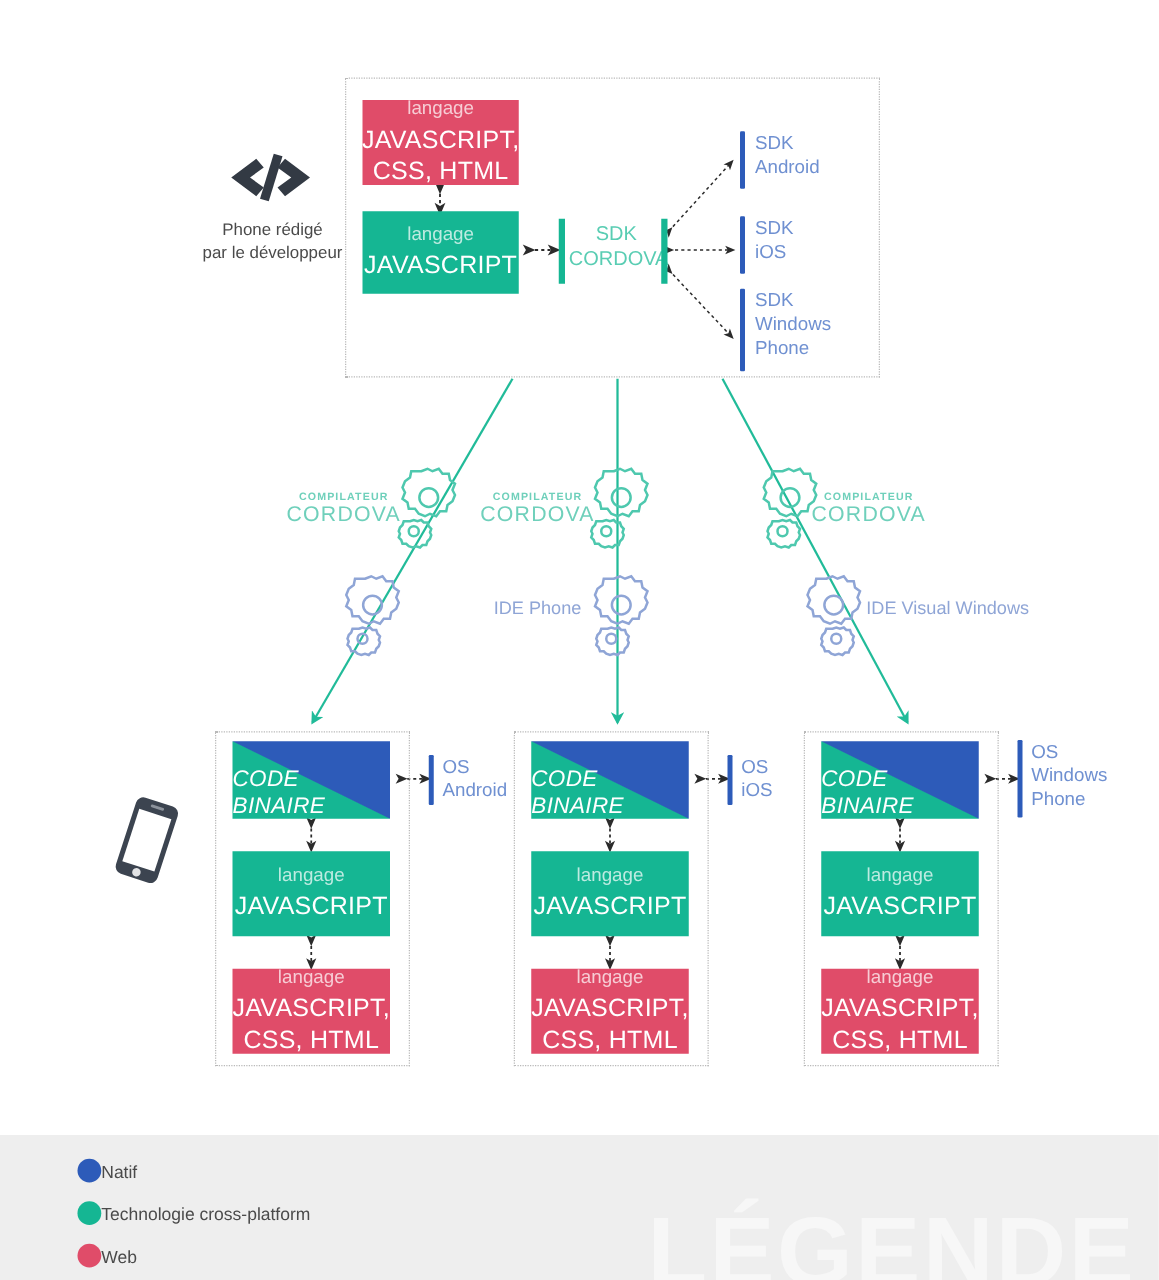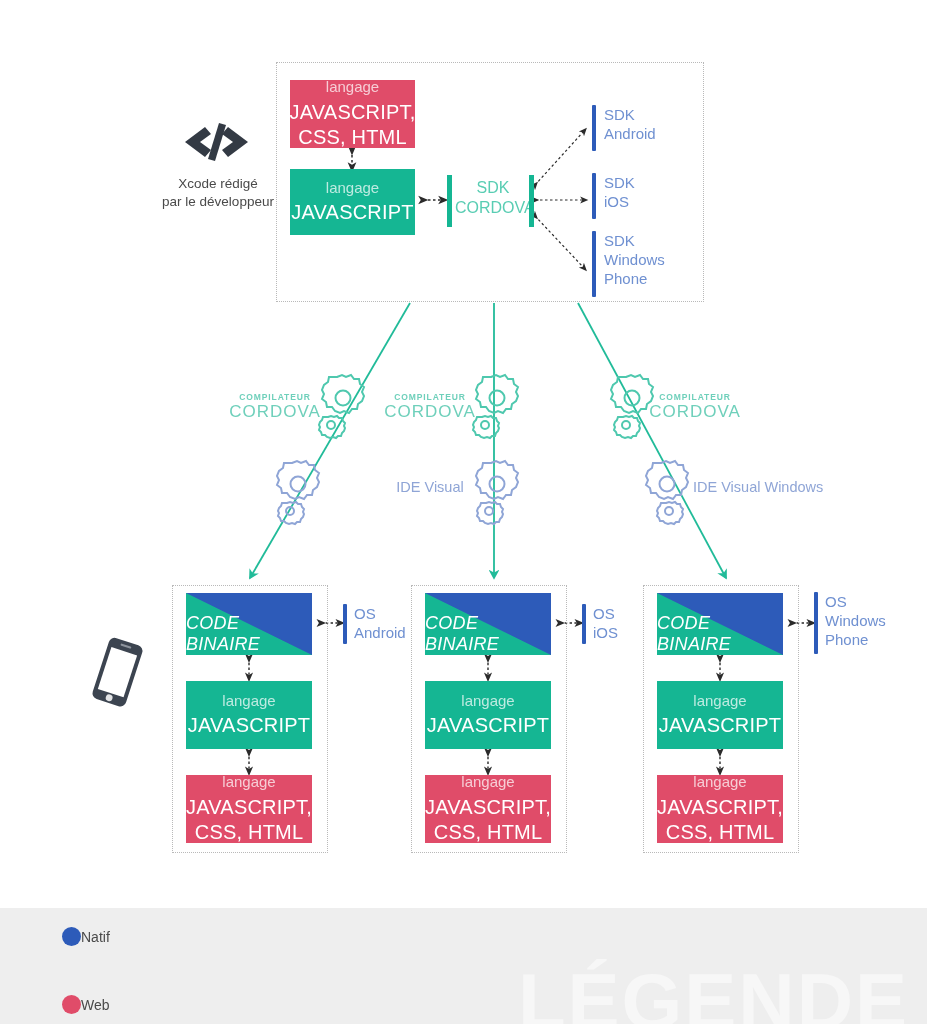--- a/index.html
+++ b/index.html
@@ -188,21 +188,21 @@
       <rect x="100" y="640" width="35" height="64" rx="6" ry="6" fill="#3c4450"></rect>
       <rect x="104" y="650" width="27" height="44" fill="#ffffff"></rect>
       <circle cx="117.5" cy="699" r="3.4" fill="#ffffff" opacity="0.85"></circle>
       <rect x="112" y="643.5" width="11" height="2.2" rx="1" fill="#8d939c"></rect>
     </g>
   </svg>
 
   <div class="dotted" style="left:276px;top:62px;width:428px;height:240px;"></div>
 
   <div class="lbl" style="left:128px;top:175px;width:180px;">
-    <div>Xcode rédigé</div>
+    <div>Phone rédigé</div>
     <div>par le développeur</div>
   </div>
 
   <div class="blk pink" style="left:290px;top:80px;width:125px;height:68px;">
     <span class="sub">langage</span>
     <span class="main">JAVASCRIPT,</span>
     <span class="main">CSS, HTML</span>
   </div>
 
   <div class="blk green" style="left:290px;top:169px;width:125px;height:66px;">
@@ -243,21 +243,21 @@
   <div class="comp" style="left:383px;top:392px;width:94px;">
     <div class="t1">COMPILATEUR</div>
     <div class="t2">CORDOVA</div>
   </div>
   <div class="comp" style="left:648px;top:392px;width:94px;">
     <div class="t1">COMPILATEUR</div>
     <div class="t2">CORDOVA</div>
   </div>
 
   <div class="ide" style="left:380px;top:478px;width:100px;">
-    <div>IDE Visual</div>
+    <div>IDE Phone</div>
   </div>
   <div class="ide" style="left:693px;top:478px;width:145px;text-align:left;">
     <div>IDE Visual Windows</div>
   </div>
 
 
   <div class="dotted" style="left:172px;top:585px;width:156px;height:268px;"></div>
   <div class="binaire" style="left:186px;top:593px;width:126px;height:62px;">
     <span>CODE BINAIRE</span>
   </div>
@@ -316,20 +316,24 @@
   </div>
 
   <div class="legend-band">
     <div class="legend-watermark">LÉGENDE</div>
 
     <div class="legend-row" style="left:62px;top:19px;">
       <span class="dot" style="background:#2d5bb9;"></span>
       <span class="legend-txt">Natif</span>
     </div>
 
+    <div class="legend-row" style="left:62px;top:53px;">
+      <span class="dot" style="background:#15b693;"></span>
+      <span class="legend-txt">Technologie cross-platform</span>
+    </div>
 
     <div class="legend-row" style="left:62px;top:87px;">
       <span class="dot" style="background:#e04c69;"></span>
       <span class="legend-txt">Web</span>
     </div>
   </div>
 
 </div>
 
 </body></html>

